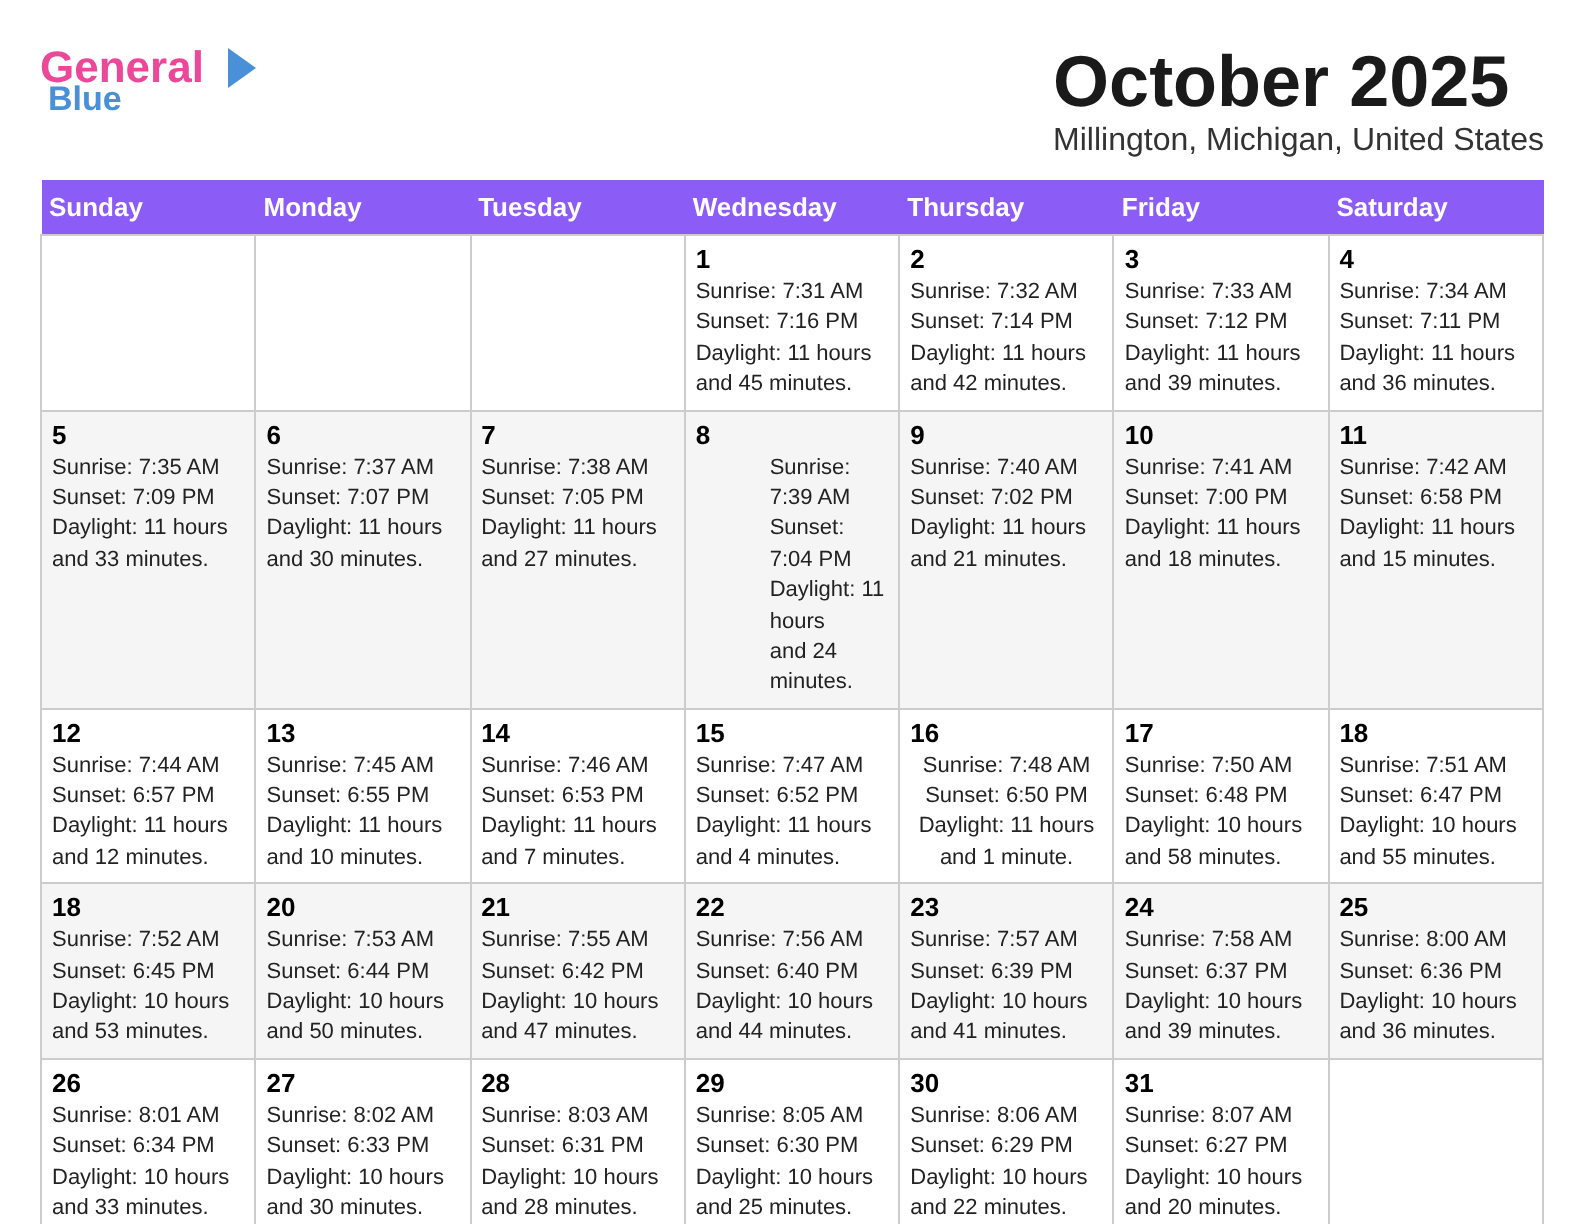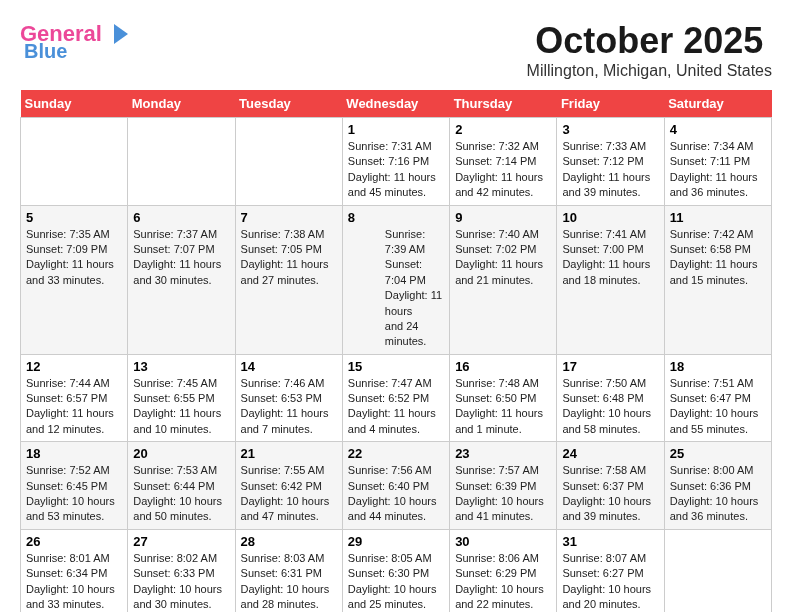--- a/index.html
+++ b/index.html
@@ -15,38 +15,38 @@
       justify-content: space-between;
       align-items: flex-start;
       margin-bottom: 10px;
     }
     .logo {
       display: flex;
       flex-direction: column;
       align-items: flex-start;
     }
     .title-area {
-      text-align: center;
+      text-align: left;
     }
     .month-title {
       font-size: 36px;
       font-weight: bold;
       color: #1a1a1a;
     }
     .location {
       font-size: 16px;
       color: #333;
     }
     .calendar {
       width: 100%;
       border-collapse: collapse;
       font-size: 11px;
     }
     .calendar th {
-      background: #ef4444;
+      background: #8b5cf6;
       color: #fff;
       padding: 6px 4px;
       text-align: left;
       font-size: 13px;
       font-weight: bold;
     }
     .calendar td {
       border: 1px solid #ccc;
       vertical-align: top;
       padding: 4px 5px;
@@ -75,21 +75,21 @@
 <body>
 
 <div class="header-area">
   <div class="logo">
     <div style="display:flex; align-items:center; gap:0;">
       <span style="font-size:22px; font-weight:bold; color:#ec4899;">General</span>
       <svg width="28" height="28" viewBox="0 0 28 28">
         <polygon points="12,4 26,14 12,24" fill="#4a90d9"></polygon>
       </svg>
     </div>
-    <div style="font-size:20px; font-weight:bold; color:#4a90d9; margin-top:-8px; margin-left:4px;">Blue</div>
+    <div style="font-size:17px; font-weight:bold; color:#4a90d9; margin-top:-8px; margin-left:4px;">Blue</div>
   </div>
   <div class="title-area">
     <div class="month-title">October 2025</div>
     <div class="location">Millington, Michigan, United States</div>
   </div>
 </div>
 
 <table class="calendar">
   <thead>
     <tr>
@@ -211,21 +211,21 @@
         </td>
         <td>
           <span class="day-num">15</span>
           <div class="cell-content" style="white-space: pre-line;">Sunrise: 7:47 AM
 Sunset: 6:52 PM
 Daylight: 11 hours
 and 4 minutes.</div>
         </td>
         <td>
           <span class="day-num">16</span>
-          <div class="cell-content" style="white-space: pre-line;">Sunrise: 7:48 AM
+          <div class="cell-content" style="white-space: pre-line; text-align: center;">Sunrise: 7:48 AM
 Sunset: 6:50 PM
 Daylight: 11 hours
 and 1 minute.</div>
         </td>
         <td>
           <span class="day-num">17</span>
           <div class="cell-content" style="white-space: pre-line;">Sunrise: 7:50 AM
 Sunset: 6:48 PM
 Daylight: 10 hours
 and 58 minutes.</div>

